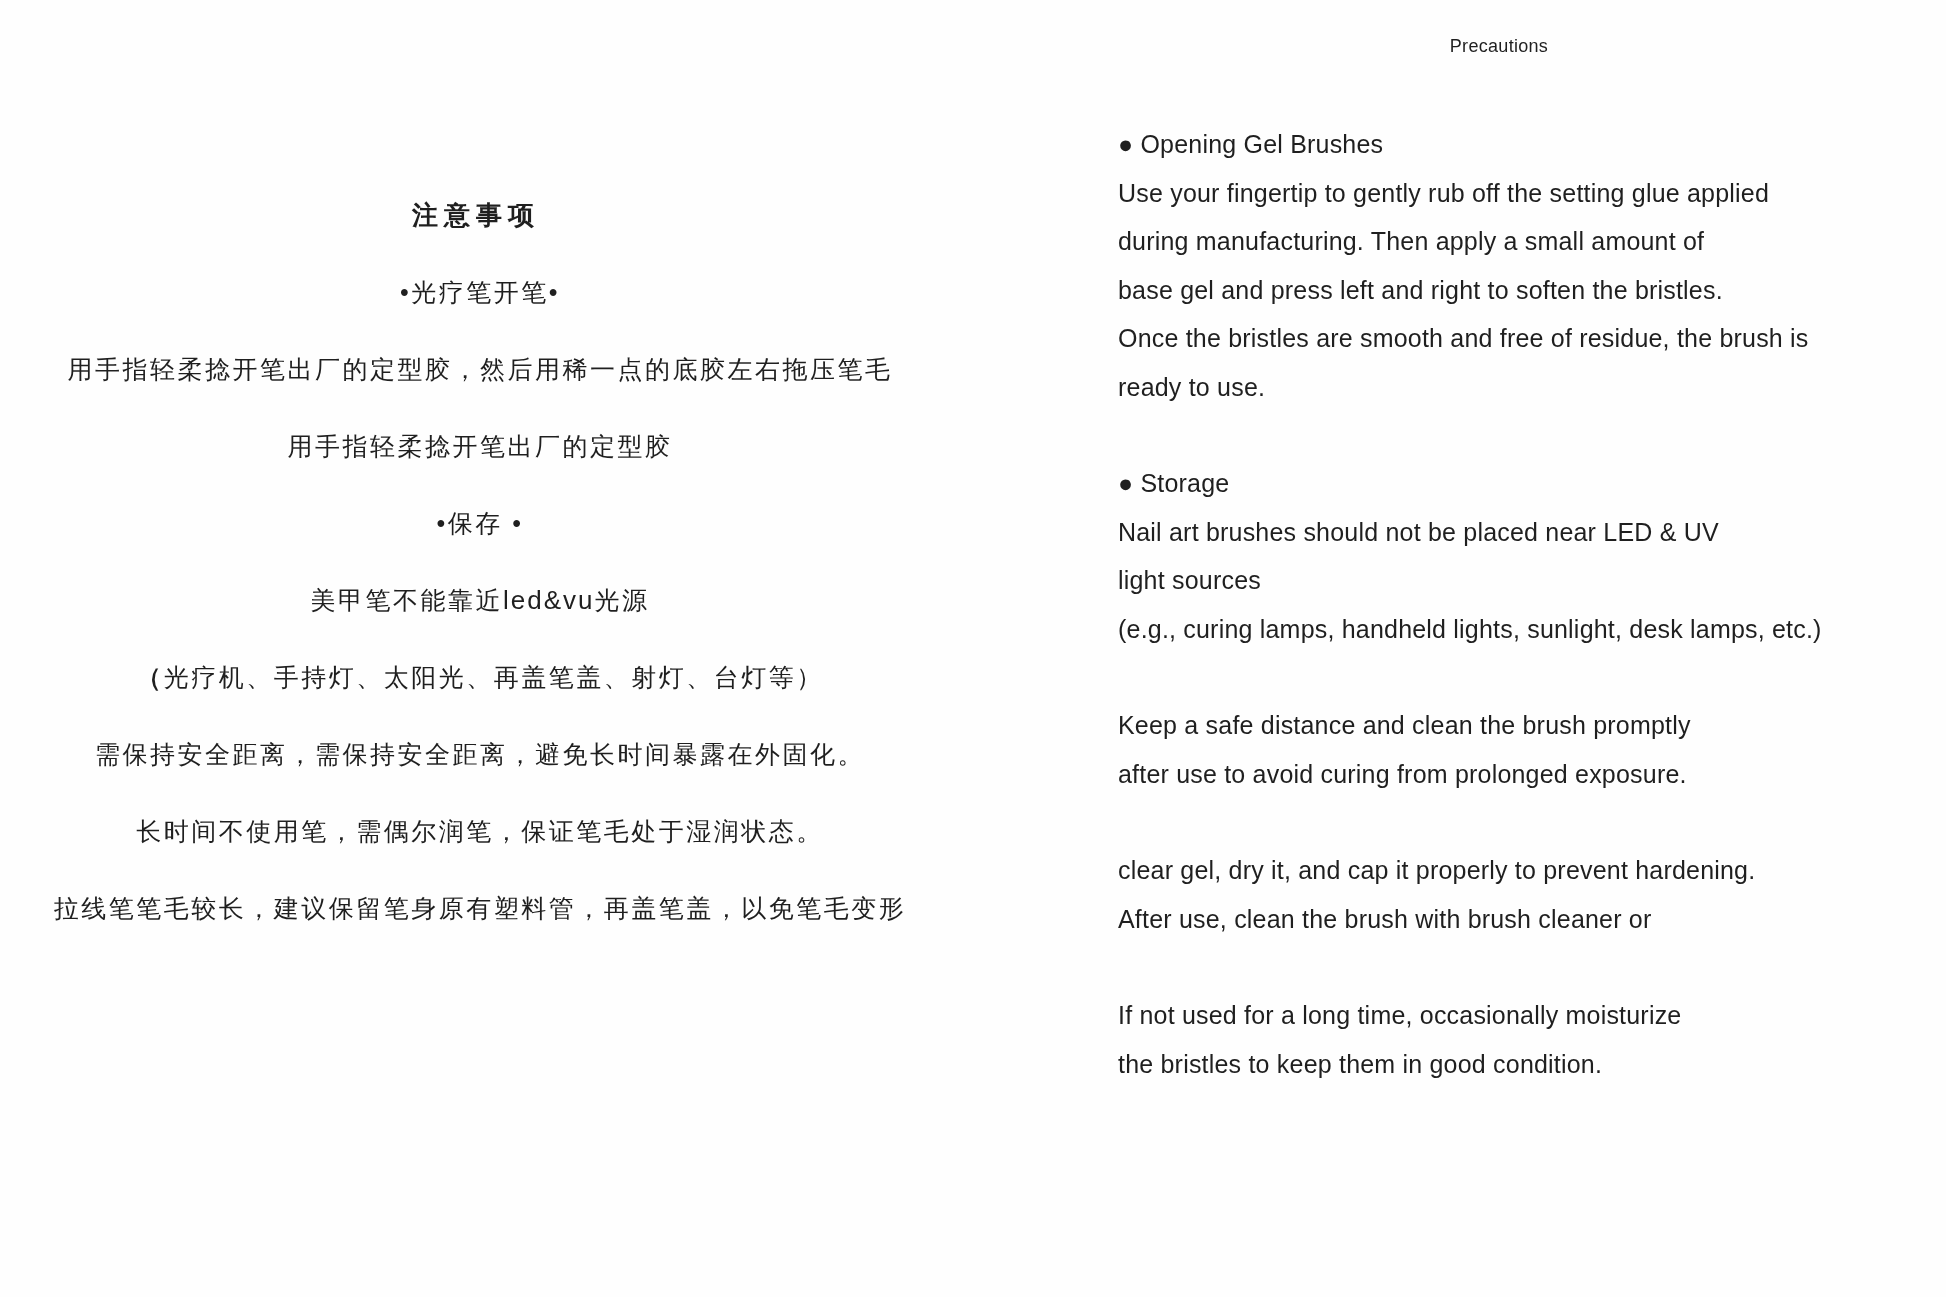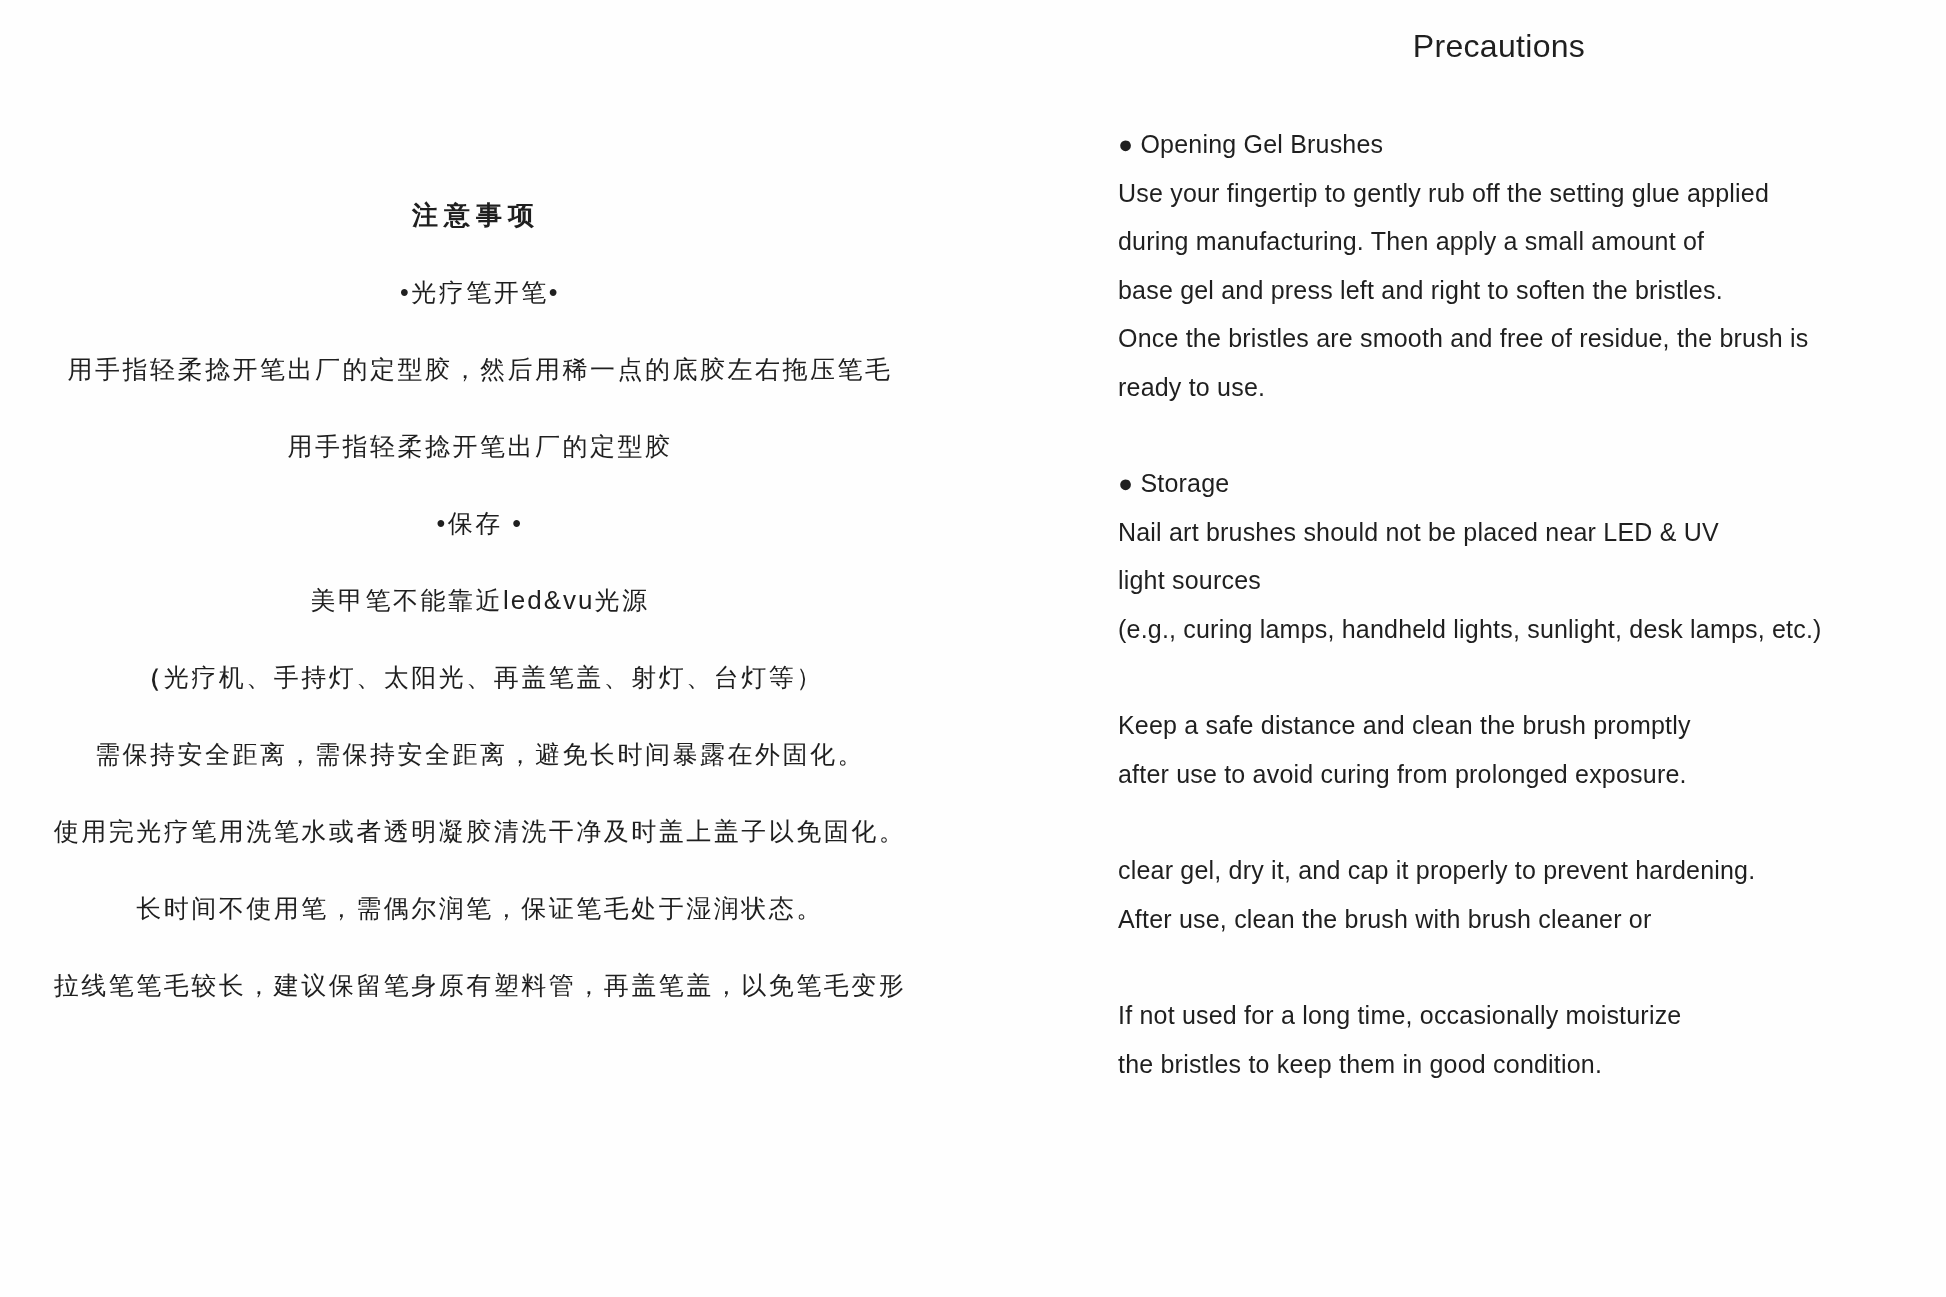--- a/index.html
+++ b/index.html
@@ -51,21 +51,21 @@
 
   
   .en-col {
     position: absolute;
     left: 1118px;
     top: 22px;
     width: 762px;
     text-align: left;
   }
   .en-title {
-    font-size: 32px;
+    font-size: 18px;
     font-weight: 400;
     text-align: center;
     line-height: 48px;
     letter-spacing: 0.3px;
     margin: 0 0 50px 0;
   }
   .en-block {
     margin: 0 0 48px 0;
   }
   .en-block p {
@@ -92,21 +92,20 @@
     <p class="cn-line">用手指轻柔捻开笔出厂的定型胶</p>
 
     <p class="cn-line">•保存 •</p>
 
     <p class="cn-line"><span>美甲笔不能靠近</span><span class="bold-latin">led&amp;vu</span><span>光源</span></p>
 
     <p class="cn-line"><span class="bold-paren">（</span><span>光疗机、手持灯、太阳光、再盖笔盖、射灯、台灯等）</span></p>
 
     <p class="cn-line">需保持安全距离，需保持安全距离，避免长时间暴露在外固化。</p>
 
-    <p class="cn-line">使用完光疗笔用洗笔水或者透明凝胶清洗干净及时盖上盖子以免固化。</p>
 
     <p class="cn-line">长时间不使用笔，需偶尔润笔，保证笔毛处于湿润状态。</p>
 
     <p class="cn-line">拉线笔笔毛较长，建议保留笔身原有塑料管，再盖笔盖，以免笔毛变形</p>
   </section>
 
   <section class="en-col">
     <h1 class="en-title">Precautions</h1>
 
     <div class="en-block">

